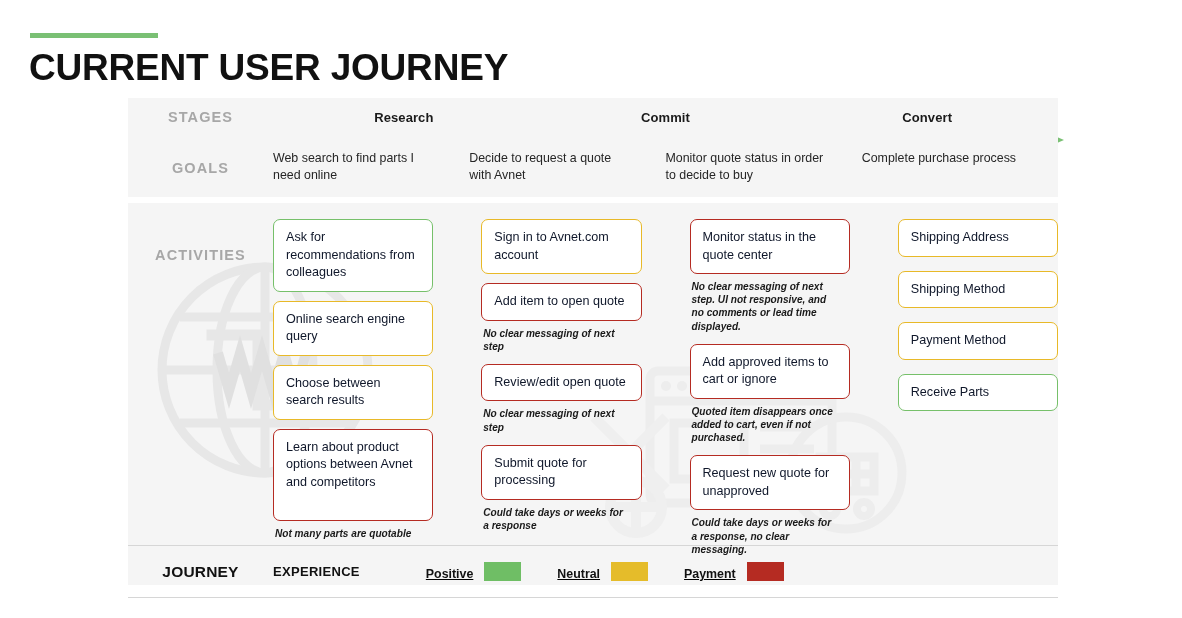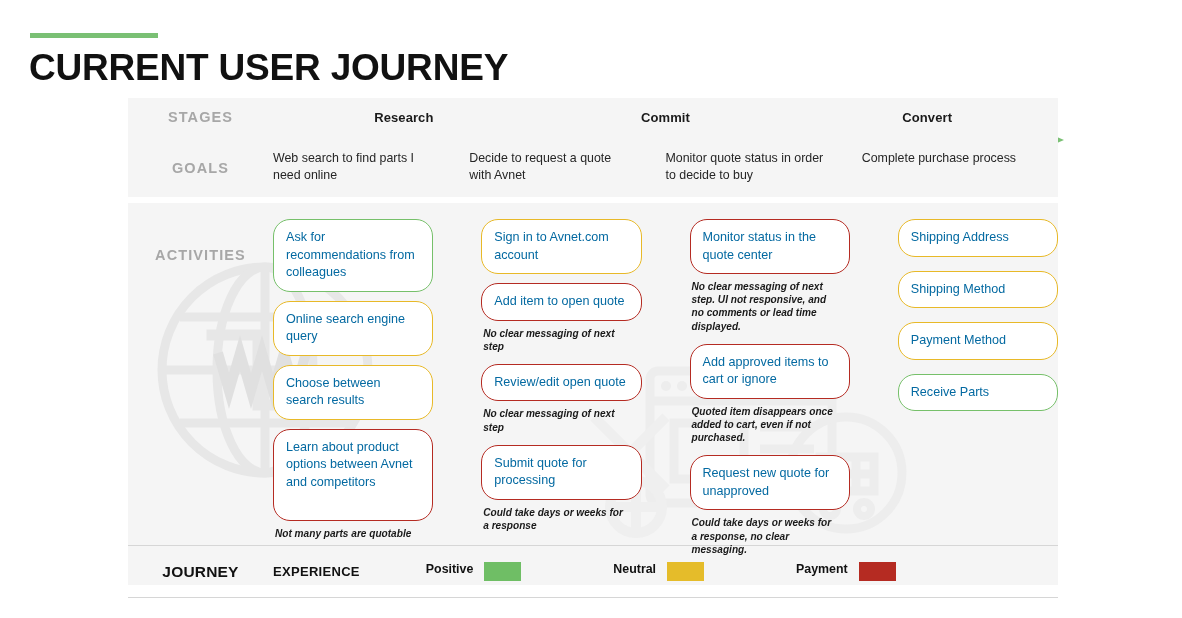--- a/index.html
+++ b/index.html
@@ -72,25 +72,25 @@
   }
 
   
   .act-panel { margin-top: 6px; padding-top: 16px; padding-bottom: 18px; position: relative; }
   .act-row { position: relative; z-index: 2; }
   .act-panel .lbl-cell { padding-top: 28px; }
 
   .card {
     background: #ffffff;
     border: 1.6px solid #cccccc;
-    border-radius: 17px;
+    border-radius: 7px;
     padding: 9px 12px;
     font-size: 12.6px;
     line-height: 17.5px;
-    color: #0369a1;
+    color: #0f172a;
     margin-bottom: 9px;
   }
   .card.green  { border-color: #76C06A; }
   .card.yellow { border-color: #E8B928; }
   .card.red    { border-color: #B52B22; }
 
   .card.h3 { min-height: 72px; }
   .card.h4 { min-height: 92px; }
 
   .note {
@@ -125,21 +125,21 @@
     display: flex; align-items: center;
   }
   .legend-title {
     width: 145px; flex: 0 0 145px; text-align: center;
     font-size: 15.5px; font-weight: 700; color: #111; letter-spacing: 0.2px;
   }
   .legend-exp {
     font-size: 13px; font-weight: 700; color: #111;
     letter-spacing: 0.3px; margin-right: 66px;
   }
-  .legend-item { display: flex; align-items: flex-start; margin-right: 92px; }
+  .legend-item { display: flex; align-items: flex-end; margin-right: 36px; text-decoration: underline; }
   .legend-item .lab {
     font-size: 12.4px; font-weight: 700; color: #111; margin-right: 11px;
   }
   .sw { width: 37px; height: 19px; display: block; }
   .sw.green  { background: #6FBE65; }
   .sw.yellow { background: #E5BC2A; }
   .sw.red    { background: #B52B22; }
 </style>
 </head>
 <body>

